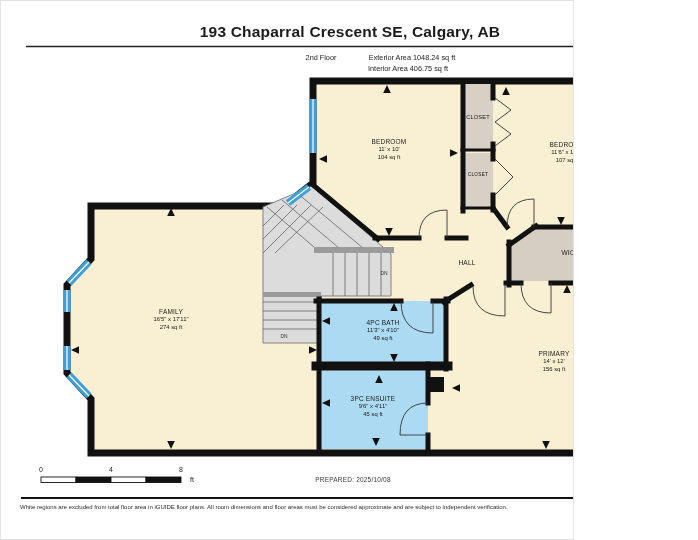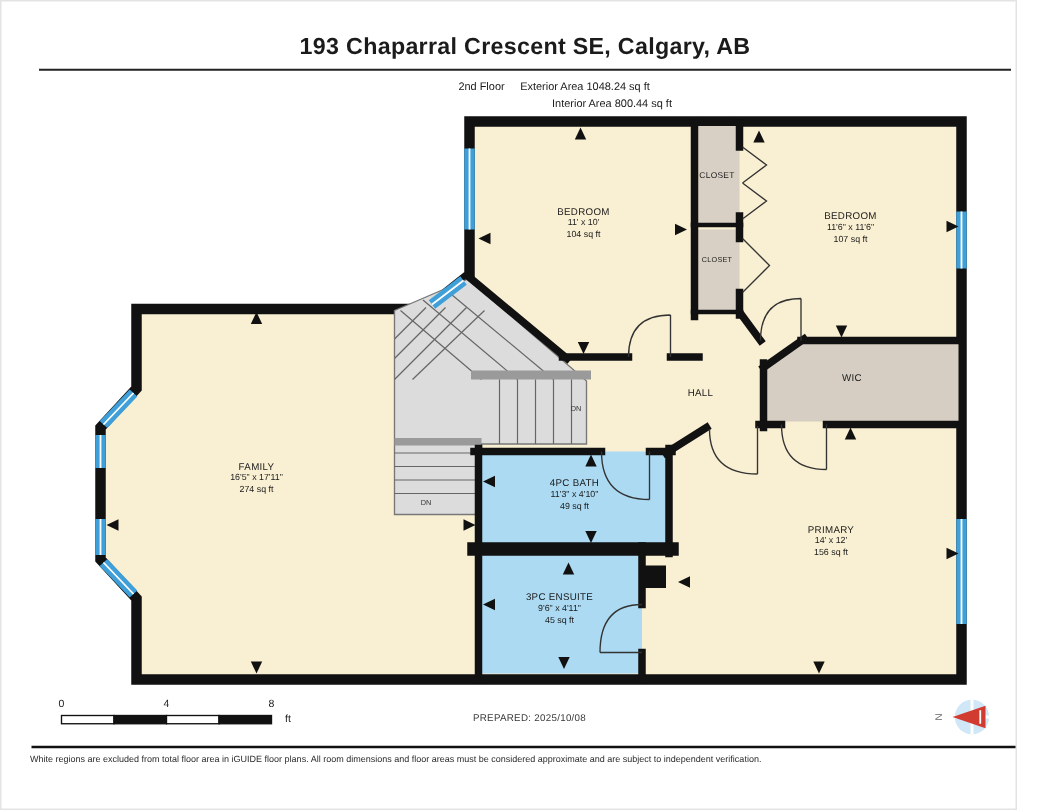--- a/index.html
+++ b/index.html
@@ -1,17 +1,17 @@
 <!DOCTYPE html>
 <html><head>
 <meta charset="utf-8">
 <style>
   html,body{margin:0;padding:0;background:#ffffff;}
   .canvas{
-    position:relative;width:678px;height:540px;background:#fff;
+    position:relative;width:574px;height:540px;background:#fff;
     font-family:"Liberation Sans", sans-serif; overflow:hidden;
     border:1px solid #e3e3e3; box-sizing:border-box;
   }
   svg.plan{position:absolute;left:0;top:0;display:block;}
   .lbl{
     position:absolute;transform:translate(-50%,-50%);
     text-align:center;color:#1b1b1b;white-space:nowrap;line-height:1.3;
   }
   .room-name{font-size:6.5px;letter-spacing:.2px;}
   .room-sub{font-size:5.9px;}
@@ -184,22 +184,22 @@
       <line x1="647" y1="465.5" x2="647" y2="488.5" stroke="#fff" stroke-width="2"></line>
       <line x1="635.5" y1="477" x2="658.5" y2="477" stroke="#fff" stroke-width="2"></line>
       <polygon points="634,477 656,469.5 656,484.5" fill="#d13b30"></polygon>
       <line x1="652.5" y1="472.5" x2="652.5" y2="481.5" stroke="#fff" stroke-width="1.2"></line>
     </g>
   </svg>
 
   <div class="lbl title" style="left:349px;top:31px">193 Chaparral Crescent SE, Calgary, AB</div>
 
   <div class="lbl hdr-bold" style="left:320px;top:57px">2nd Floor</div>
-  <div class="lbl hdr" style="left:389px;top:57px">Exterior Area 1048.24 sq ft</div>
-  <div class="lbl hdr" style="left:407px;top:68px">Interior Area 800.44 sq ft</div>
+  <div class="lbl hdr" style="left:411px;top:57px">Exterior Area 1048.24 sq ft</div>
+  <div class="lbl hdr" style="left:407px;top:68px">Interior Area 406.75 sq ft</div>
 
   <div class="lbl" style="left:388px;top:149px">
     <div class="room-name">BEDROOM</div>
     <div class="room-sub">11' x 10'</div>
     <div class="room-sub">104 sq ft</div>
   </div>
 
   <div class="lbl" style="left:566px;top:152px">
     <div class="room-name">BEDROOM</div>
     <div class="room-sub">11'6" x 11'6"</div>

